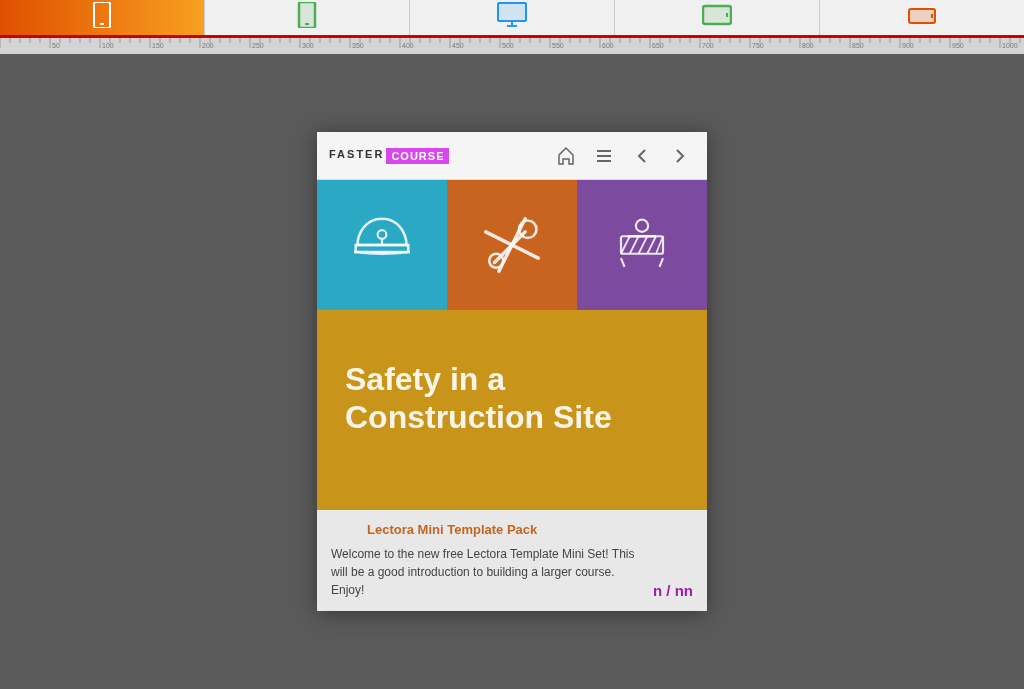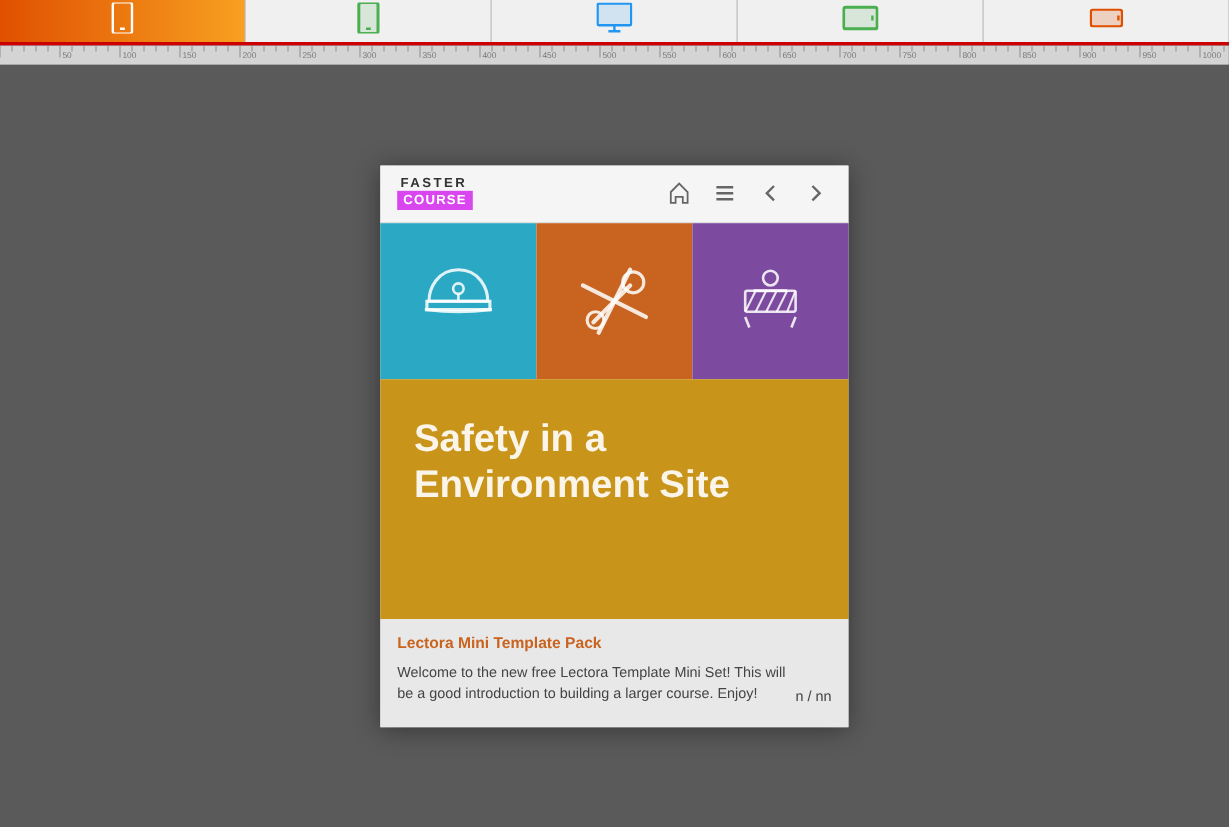--- a/index.html
+++ b/index.html
@@ -73,26 +73,25 @@
       display: flex;
       align-items: center;
       padding: 8px 12px;
       gap: 8px;
       border-bottom: 1px solid #ddd;
       height: 48px;
     }
 
     .logo {
       display: flex;
-      align-items: center;
+      align-items: flex-start;
       font-size: 12px;
       font-weight: bold;
       color: #333;
       letter-spacing: 1px;
-      flex-direction: column;
     }
 
     .logo-faster {
       color: #333;
       font-weight: bold;
       font-size: 11px;
       letter-spacing: 2px;
     }
 
     .logo-course {
@@ -143,20 +142,21 @@
       padding: 30px 28px 40px 28px;
       min-height: 200px;
     }
 
     .content-title {
       font-size: 32px;
       font-weight: bold;
       color: rgba(255,255,255,0.9);
       line-height: 1.2;
       margin-bottom: 14px;
+      margin-top: 20px;
     }
 
     .content-subtitle {
       font-size: 14px;
       font-weight: bold;
       color: rgba(255,255,255,0.85);
       line-height: 1.4;
     }
 
     
@@ -164,40 +164,42 @@
       background: #e8e8e8;
       padding: 12px 14px;
       min-height: 90px;
     }
 
     .bottom-title {
       color: #c86420;
       font-weight: bold;
       font-size: 13px;
       margin-bottom: 8px;
+      margin-left: 36px;
     }
 
     .bottom-body {
       display: flex;
       align-items: flex-start;
       gap: 8px;
     }
 
     .bottom-text {
       flex: 1;
       font-size: 12px;
       color: #444;
       line-height: 1.5;
     }
 
     .page-counter {
-      font-size: 12px;
-      color: #404040;
+      font-size: 15px;
+      color: #a21caf;
       white-space: nowrap;
       align-self: flex-end;
+      font-weight: bold;
     }
 
     
     .helmet-svg, .wrench-svg, .barrier-svg {
       width: 70px;
       height: 70px;
     }
 
     
     .ruler-container {
@@ -480,21 +482,21 @@
           <line x1="16" y1="55" x2="20" y2="65" stroke="rgba(255,255,255,0.85)" stroke-width="2.5"></line>
           <line x1="64" y1="55" x2="60" y2="65" stroke="rgba(255,255,255,0.85)" stroke-width="2.5"></line>
         </svg>
       </div>
     </div>
 
     <div class="content-area">
       <div class="content-title">
         <span>Safety in a</span>
         <br>
-        <span>Environment Site</span>
+        <span>Construction Site</span>
       </div>
     </div>
 
     <div class="bottom-area">
       <div class="bottom-title">Lectora Mini Template Pack</div>
       <div class="bottom-body">
         <div class="bottom-text">Welcome to the new free Lectora Template Mini Set! This will be a good introduction to building a larger course. Enjoy!</div>
         <div class="page-counter">n / nn</div>
       </div>
     </div>

